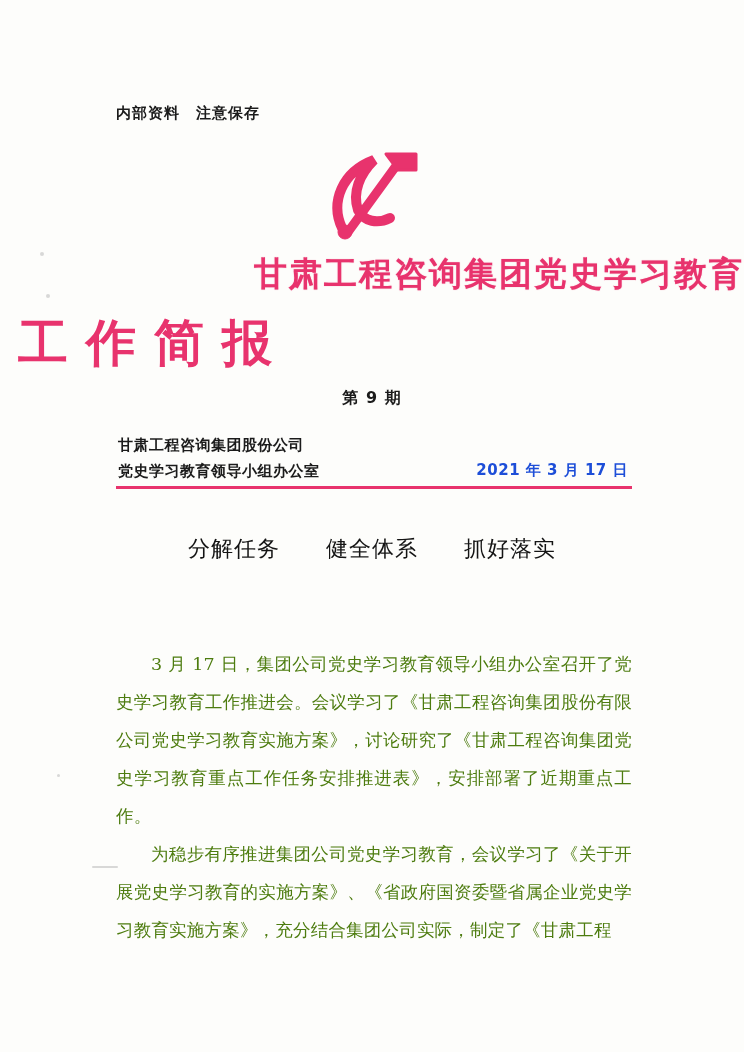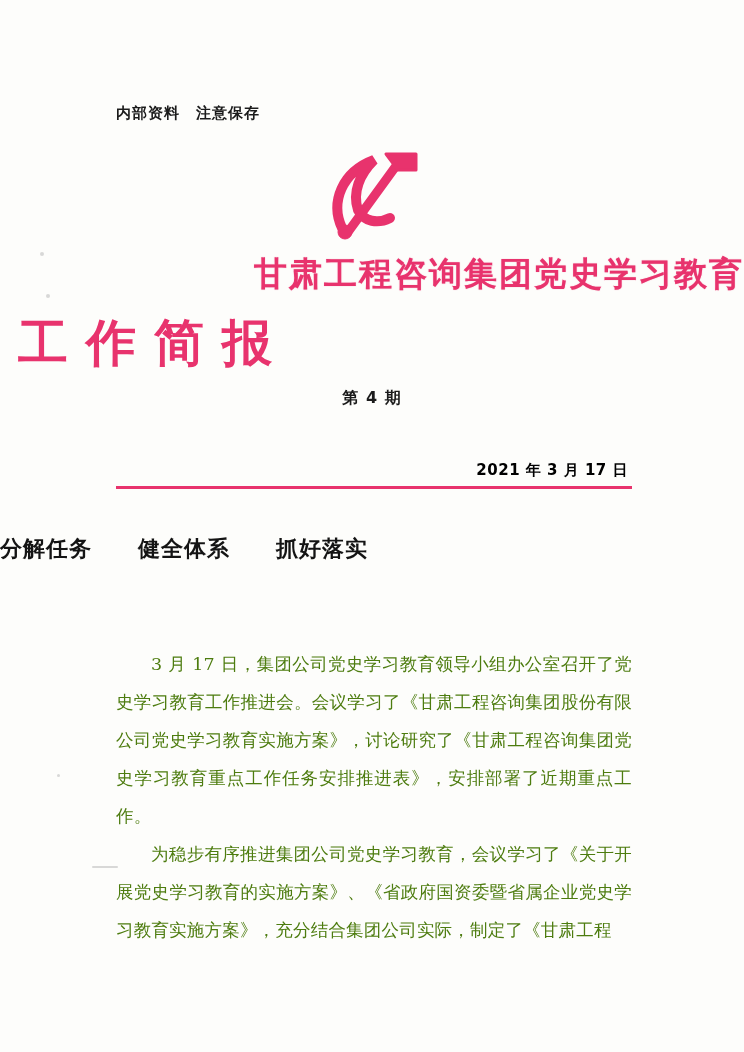--- a/index.html
+++ b/index.html
@@ -100,40 +100,41 @@
     line-height: 26px;
     color: #1b1b1b;
     letter-spacing: .5px;
   }
   .issue-date {
     position: absolute;
     right: 116px;
     top: 461px;
     font-size: 15px;
     font-weight: 700;
-    color: #000000;
+    color: #1d4ed8;
     letter-spacing: .5px;
   }
   .rule {
     position: absolute;
     left: 116px;
     right: 112px;
     top: 486px;
     height: 3px;
     background: #e8336d;
   }
 
   
   .article-title {
     position: absolute;
     left: 0;
     right: 0;
     top: 530px;
+    text-align: center;
     font-size: 22px;
-    font-weight: 700;
+    font-weight: 400;
     line-height: 38px;
     color: #141414;
     letter-spacing: 1px;
     font-family: "DejaVu Sans", "Liberation Sans", sans-serif;
   }
   .article-title span { display: block; white-space: pre; }
 
   
   .body-text {
     position: absolute;
@@ -176,22 +177,26 @@
 
         <circle cx="33" cy="84" r="7"></circle>
       </g>
     </svg>
   </div>
 
   <div class="masthead">甘肃工程咨询集团党史学习教育</div>
 
   <div class="masthead-sub">工作简报</div>
 
-  <div class="issue">第 4 期</div>
-
+  <div class="issue">第 9 期</div>
+
+  <div class="issuer">
+    <div>甘肃工程咨询集团股份公司</div>
+    <div>党史学习教育领导小组办公室</div>
+  </div>
 
   <div class="issue-date">2021 年 3 月 17 日</div>
 
   <div class="rule"></div>
 
   <div class="article-title">
     <span>分解任务　　健全体系　　抓好落实</span>
   </div>
 
   <div class="body-text">

